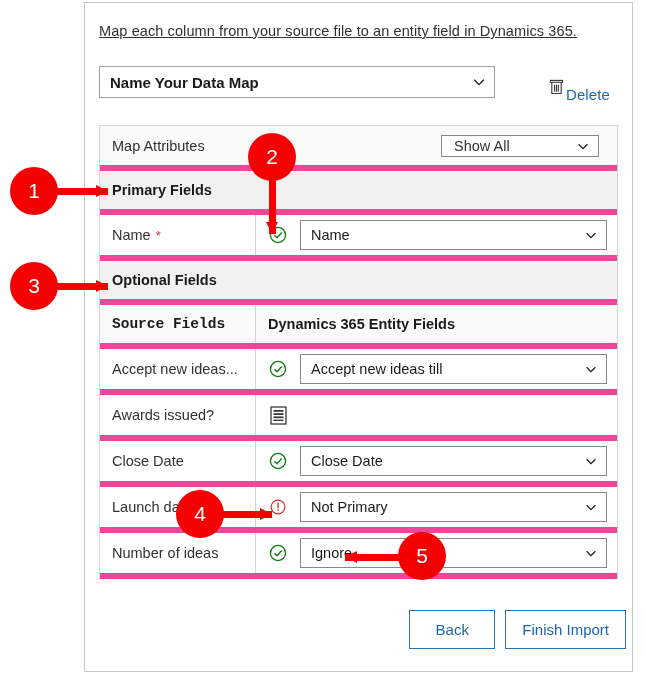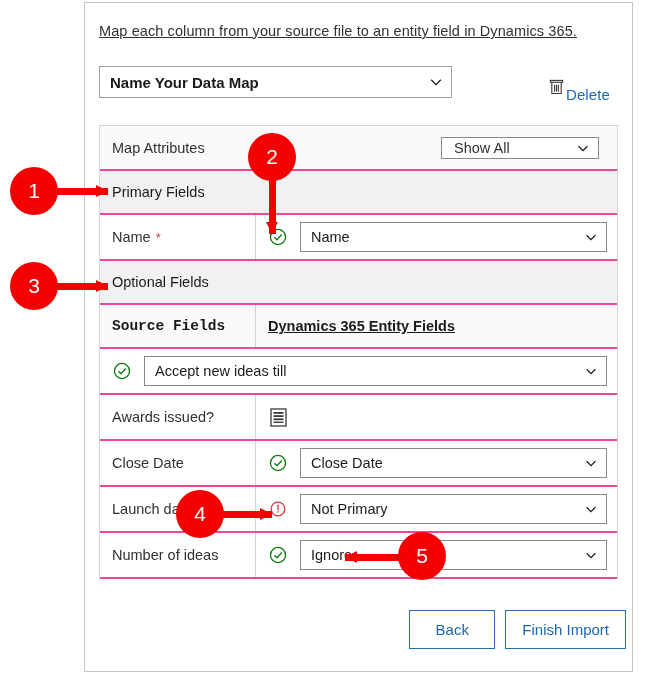--- a/index.html
+++ b/index.html
@@ -44,21 +44,21 @@
     position: absolute;
     left: 14px;
     top: 63px;
     width: 521px;
     height: 32px;
   }
   .mapname-select {
     position: absolute;
     left: 0;
     top: 0;
-    width: 353px;
+    width: 396px;
     height: 32px;
     border: 1px solid #a19f9d;
     box-sizing: border-box;
     background: #fff;
     display: flex;
     align-items: center;
     padding: 0 8px 0 10px;
   }
   .mapname-select .val {
     font-size: 15px;
@@ -100,21 +100,21 @@
     left: 14px;
     top: 122px;
     width: 519px;
     border: 1px solid #d6d4d2;
     border-bottom: none;
     box-sizing: border-box;
     background: #fff;
   }
   .trow {
     display: flex;
-    border-bottom: 2px solid #ec4899;
+    border-bottom: 6px solid #ec4899;
     box-sizing: border-box;
     min-height: 44px;
   }
   .trow.shaded { background: #f1f1f1; }
   .trow.header-lite { background: #fafafa; }
 
   
   .maprow { height: 45px; align-items: center; padding: 0 9px 0 0; }
   .maprow .lbl {
     flex: 1;
@@ -141,21 +141,21 @@
   }
 
   
   .section-row {
     height: 42px;
     align-items: center;
   }
   .section-row .lbl {
     padding-left: 12px;
     font-size: 14.5px;
-    font-weight: normal;
+    font-weight: bold;
     color: #1b1a19;
   }
 
   
   .colhead { height: 42px; }
   .colhead .c1, .colhead .c2 {
     display: flex;
     align-items: center;
     font-size: 14.5px;
     font-weight: bold;
@@ -164,21 +164,20 @@
   .colhead .c1 {
     width: 156px;
     padding-left: 12px;
     box-sizing: border-box;
     border-right: 1px solid #d6d4d2;
     font-family: Liberation Mono, monospace;
   }
   .colhead .c2 {
     flex: 1;
     padding-left: 12px;
-    text-decoration: underline;
   }
 
   
   .fieldrow { height: 46px; align-items: center; }
   .fieldrow .src {
     width: 156px;
     box-sizing: border-box;
     padding-left: 12px;
     border-right: 1px solid #d6d4d2;
     align-self: stretch;
@@ -390,20 +389,23 @@
     <div class="trow section-row shaded">
       <span class="lbl">Optional Fields</span>
     </div>
 
     <div class="trow colhead header-lite">
       <div class="c1">Source Fields</div>
       <div class="c2">Dynamics 365 Entity Fields</div>
     </div>
 
     <div class="trow fieldrow">
+      <div class="src">
+        <span>Accept new ideas...</span>
+      </div>
       <div class="statuscell">
         <svg class="icon16" viewBox="0 0 20 20">
           <circle cx="10" cy="10" r="8.4" fill="none" stroke="#107c10" stroke-width="1.5"></circle>
           <path d="M6 10.2 L8.9 13 L14.2 7.2" fill="none" stroke="#107c10" stroke-width="1.5"></path>
         </svg>
       </div>
       <div class="target">
         <span class="val">Accept new ideas till</span>
         <svg class="chev" viewBox="0 0 16 16">
           <path d="M3 6 L8 11 L13 6" fill="none" stroke="#1b1a19" stroke-width="1.4"></path>

